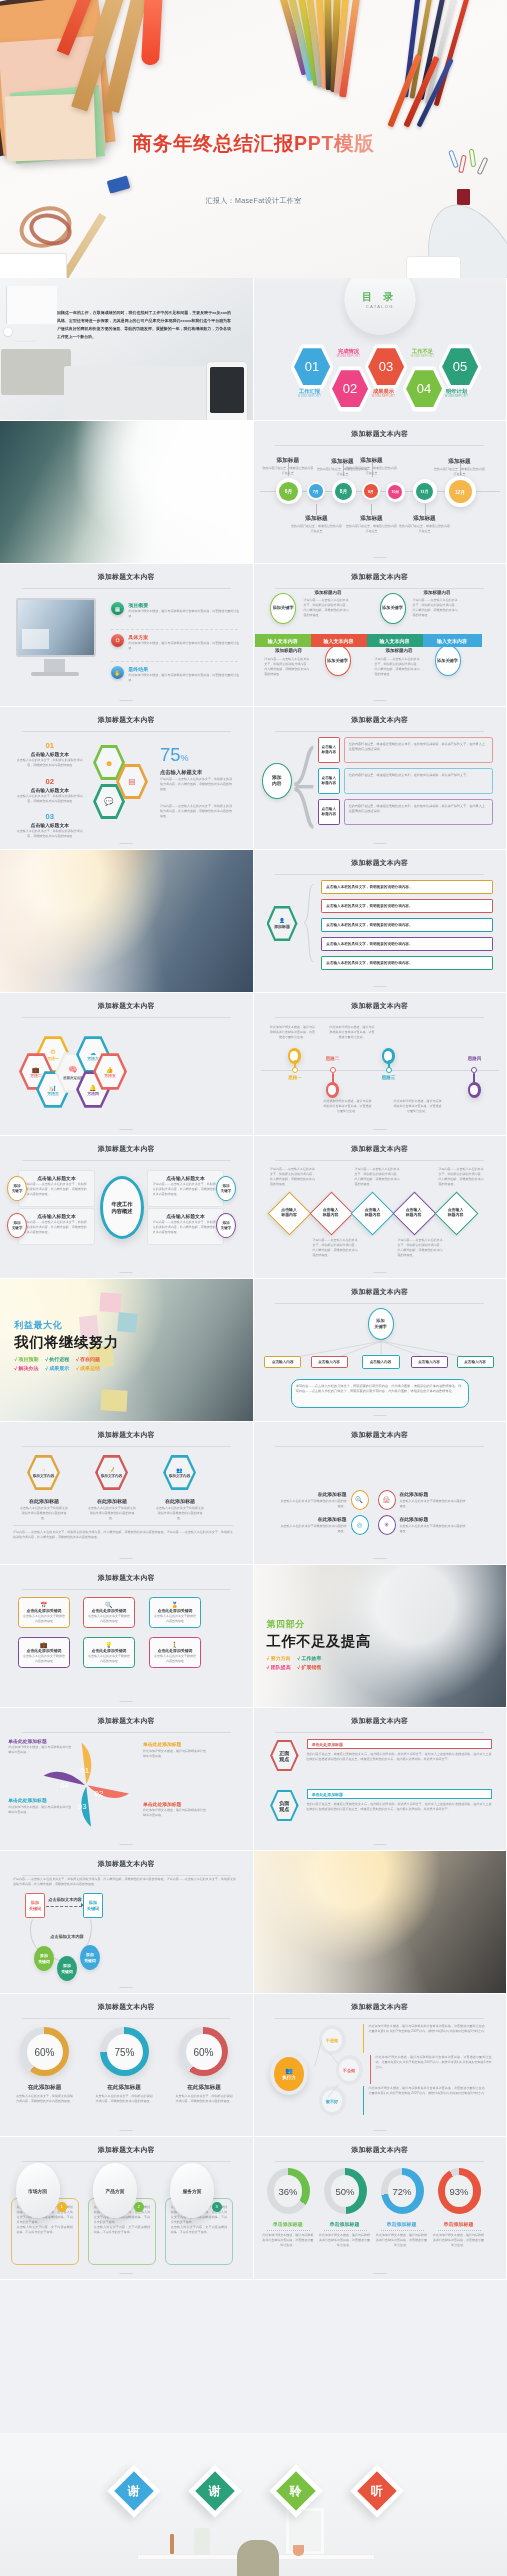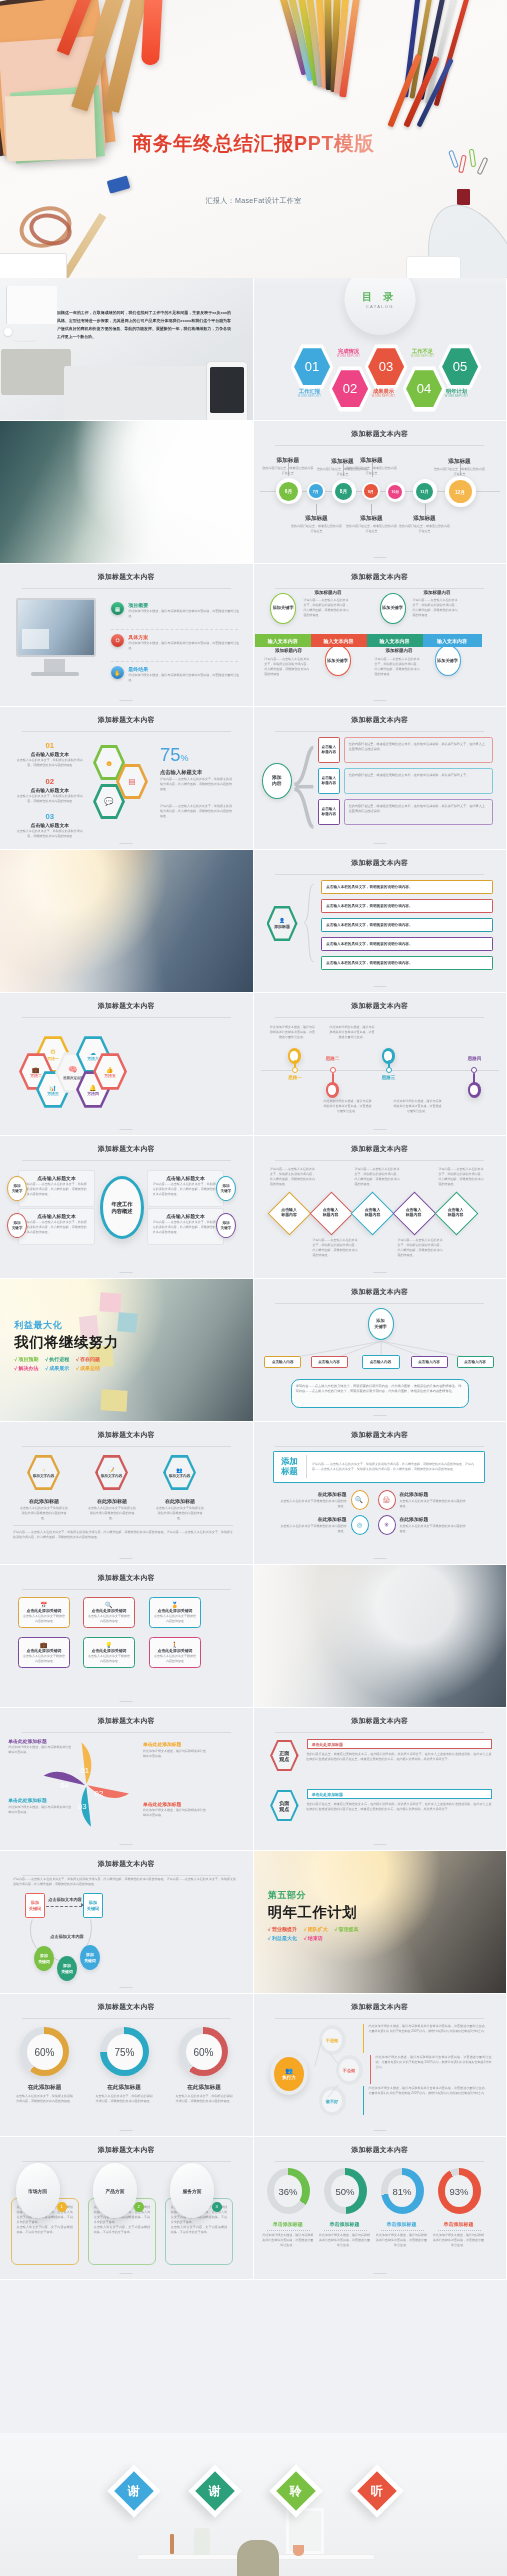--- a/index.html
+++ b/index.html
@@ -787,26 +787,20 @@
       <div class="para" style="left:156px;top:84px;width:48px;text-align:center">点击输入本栏的具体文字简明扼要的说明分项内容根据您的内容酌情修改。</div>
 
       <div style="position:absolute;left:13px;top:103px;width:220px;height:0.6px;background:#d8dade"></div>
       <div class="para" style="left:13px;top:108px;width:220px;text-align:justify">详写内容……点击输入本栏的具体文字，简明扼要的说明分项内容，此为概念图解，请根据您的具体内容酌情修改。详写内容……点击输入本栏的具体文字，简明扼要的说明分项内容，此为概念图解，请根据您的具体内容酌情修改。</div>
       <div class="sbottom"></div>
     </div>
 
     <div class="slide">
       <div class="stitle">添加标题文本内容</div>
       <div class="sdiv"></div>
-      <div class="rbox" style="left:19px;top:28.5px;width:212px;height:32px;border:1.8px solid #2aa8c4;border-radius:1.2px;background:#fff;display:flex;align-items:center">
-        <div style="width:32px;text-align:center;font-size:8.3px;font-weight:bold;color:#2aa8c4;line-height:1.15;white-space:pre-line">添加
-标题</div>
-        <div style="width:0.6px;height:22.6px;background:#d6d9dd"></div>
-        <div class="para" style="position:static;flex:1;padding:0 6px">详写内容……点击输入本栏的具体文字，简明扼要的说明分项内容，此为概念图解，请根据您的具体内容酌情修改。详写内容……点击输入本栏的具体文字，简明扼要的说明分项内容，此为概念图解，请根据您的具体内容酌情修改。</div>
-      </div>
 
       <div style="position:absolute;left:26px;top:69px;width:67px;text-align:right;font-size:4.8px;font-weight:bold;color:#3b3f45">在此添加标题</div>
       <div class="para" style="left:26px;top:77px;width:67px;text-align:right">点击输入本栏的具体文字请根据您的具体内容酌情修改。</div>
       <div style="position:absolute;left:97px;top:68px;width:18px;height:20px;border:1.2px solid #e0a43c;border-radius:50%;display:flex;align-items:center;justify-content:center;color:#e0a43c;font-size:6.5px;background:#fff">🔍</div>
 
       <div style="position:absolute;left:124px;top:68px;width:18px;height:20px;border:1.2px solid #d05a5a;border-radius:50%;display:flex;align-items:center;justify-content:center;color:#d05a5a;font-size:6.5px;background:#fff">🖨</div>
       <div style="position:absolute;left:146px;top:69px;width:67px;font-size:4.8px;font-weight:bold;color:#3b3f45">在此添加标题</div>
       <div class="para" style="left:146px;top:77px;width:67px">点击输入本栏的具体文字请根据您的具体内容酌情修改。</div>
 
       <div style="position:absolute;left:26px;top:94px;width:67px;text-align:right;font-size:4.8px;font-weight:bold;color:#3b3f45">在此添加标题</div>
@@ -855,20 +849,30 @@
         <div style="font-size:6px;color:#d4487c;padding-top:3px">🚶</div>
         <div style="font-size:3.9px;font-weight:bold;color:#3b3f45">点击此处添加关键词</div>
         <div class="para" style="position:static;padding:0.6px 3px 0">点击输入本栏的具体文字根据您内容酌情修改</div>
           </div>
       <div class="sbottom"></div>
     </div>
 
     <div class="slide sec">
       <div class="photo ph-tablet"></div>
       <div class="veil" style="background:linear-gradient(250deg,rgba(255,255,255,0) 38%,rgba(255,255,255,.62) 76%,rgba(255,255,255,.82) 100%)"></div>
+      <div class="sec-txt" style="left:13px;top:53px;width:137px">
+        <div class="sec-no" style="color:#7ac143">第四部分</div>
+        <div class="sec-h">工作不足及提高</div>
+        <div class="sec-tags">
+          <span style="color:#f5a623">√ <i style="font-style:normal">努力方向</i></span>
+          <span style="color:#2ba07a">√ <i style="font-style:normal">工作效率</i></span><br>
+          <span style="color:#ec4485">√ <i style="font-style:normal">团队提高</i></span>
+          <span style="color:#e8553e">√ <i style="font-style:normal">扩展销售</i></span>
+        </div>
+      </div>
     </div>
   </div>
 
   <div class="row">
     <div class="slide">
       <div class="stitle">添加标题文本内容</div>
       <div class="sdiv"></div>
 
       <svg width="95" height="89" style="position:absolute;left:40px;top:31px" viewBox="0 0 160 150">
         <path d="M78 76 L70 6 C88 22, 92 50, 78 76 Z" fill="#f5b64c"></path>
@@ -948,31 +952,20 @@
 关键词</span></div>
       <div class="kwoval" style="left:80px;top:94px;width:20px;height:25px;border:none;background:#3fa9de;color:#fff;font-size:3.9px;white-space:pre-line">
         <span>添加
 关键词</span></div>
       <div class="sbottom"></div>
     </div>
 
     <div class="slide sec">
       <div class="photo ph-laptop"></div>
       <div class="veil" style="background:linear-gradient(250deg,rgba(255,255,255,0) 42%,rgba(255,255,255,.6) 80%,rgba(255,255,255,.8) 100%)"></div>
-      <div class="sec-txt" style="left:14.3px;top:38px;width:137px">
-        <div class="sec-no" style="color:#3aa76d">第五部分</div>
-        <div class="sec-h">明年工作计划</div>
-        <div class="sec-tags">
-          <span style="color:#e8553e">√ <i style="font-style:normal">营业额提升</i></span>
-          <span style="color:#f5a623">√ <i style="font-style:normal">团队扩大</i></span>
-          <span style="color:#7ac143">√ <i style="font-style:normal">管理提高</i></span><br>
-          <span style="color:#3fa9de">√ <i style="font-style:normal">利益最大化</i></span>
-          <span style="color:#ec4485">√ <i style="font-style:normal">结束语</i></span>
-        </div>
-      </div>
     </div>
   </div>
 
   <div class="row">
     <div class="slide">
       <div class="stitle">添加标题文本内容</div>
       <div class="sdiv"></div>
 
       <div class="ring" style="left:20px;top:33px;width:49px;height:49px;background:conic-gradient(#e0a43c 0 60%, #dcdfe3 60% 100%);box-shadow:0 3.6px 8.3px rgba(0,0,0,.10)">
         <div style="position:absolute;inset:6.5px;background:#fafafa;border-radius:50%;display:flex;align-items:baseline;justify-content:center;padding-top:13px;font-size:10px;color:#4a4f55">
@@ -1078,21 +1071,21 @@
       <div class="stitle">添加标题文本内容</div>
       <div class="sdiv"></div>
 
       <div class="ring" style="left:13px;top:31px;width:43px;height:46px;background:conic-gradient(#6cbf4a 0 36%, #d9dcdf 36% 100%);border-radius:50%">
         <div style="position:absolute;inset:7.1px;background:#eef0f2;border-radius:50%;display:flex;align-items:center;justify-content:center;font-size:9.5px;color:#4a4f55">36%</div>
           </div>
       <div class="ring" style="left:70px;top:31px;width:43px;height:46px;background:conic-gradient(#2ba07a 0 50%, #d9dcdf 50% 100%);border-radius:50%">
         <div style="position:absolute;inset:7.1px;background:#eef0f2;border-radius:50%;display:flex;align-items:center;justify-content:center;font-size:9.5px;color:#4a4f55">50%</div>
           </div>
       <div class="ring" style="left:127px;top:31px;width:43px;height:46px;background:conic-gradient(#3fa9de 0 72%, #d9dcdf 72% 100%);border-radius:50%">
-        <div style="position:absolute;inset:7.1px;background:#eef0f2;border-radius:50%;display:flex;align-items:center;justify-content:center;font-size:9.5px;color:#4a4f55">81%</div>
+        <div style="position:absolute;inset:7.1px;background:#eef0f2;border-radius:50%;display:flex;align-items:center;justify-content:center;font-size:9.5px;color:#4a4f55">72%</div>
           </div>
       <div class="ring" style="left:184px;top:31px;width:43px;height:46px;background:conic-gradient(#e8553e 0 93%, #d9dcdf 93% 100%);border-radius:50%">
         <div style="position:absolute;inset:7.1px;background:#eef0f2;border-radius:50%;display:flex;align-items:center;justify-content:center;font-size:9.5px;color:#4a4f55">93%</div>
           </div>
 
       <div style="position:absolute;left:8.3px;top:84px;width:52px;text-align:center;font-size:5px;font-weight:bold;color:#6cbf4a">单击添加标题</div>
       <div style="position:absolute;left:13px;top:93px;width:43px;border-top:0.6px dotted #b9bdc3"></div>
       <div class="para" style="left:8.3px;top:96px;width:52px;text-align:center">此处添加详细文本描述，建议与标题相关并符合整体语言风格，语言描述尽量简洁生动。</div>
 
       <div style="position:absolute;left:65px;top:84px;width:52px;text-align:center;font-size:5px;font-weight:bold;color:#2ba07a">单击添加标题</div>

